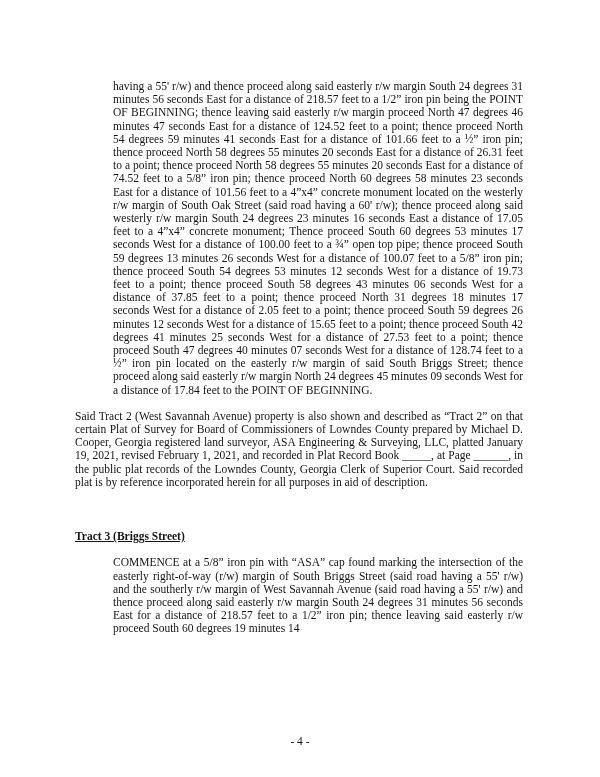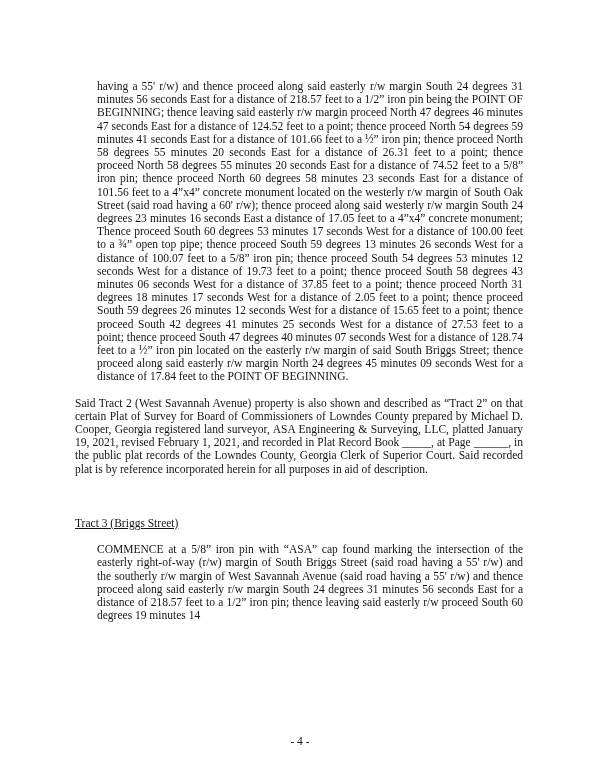--- a/index.html
+++ b/index.html
@@ -21,29 +21,29 @@
   }
   .para, .block, .heading, .footer {
     font-size: 11.5px;
     line-height: 13.2px;
     margin: 0;
   }
   .para, .block {
     text-align: justify;
   }
   .block {
-    margin-left: 22px;
+    margin-left: 38px;
   }
   .block-tract2 {
     margin-bottom: 13px;
   }
   .heading {
     margin-top: 41px;
     margin-bottom: 13px;
-    font-weight: normal;
+    font-weight: bold;
     text-align: left;
   }
   .heading .heading-text {
     text-decoration: underline;
   }
   .para-intro {
     text-indent: 38px;
     margin-top: 0;
     margin-bottom: 13px;
   }

